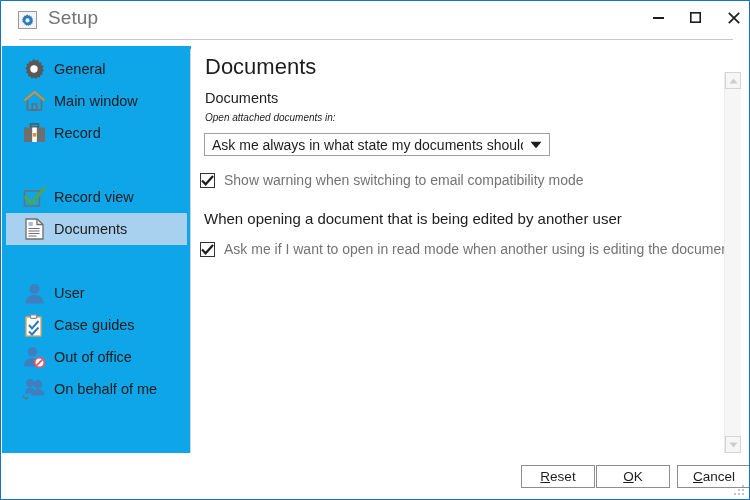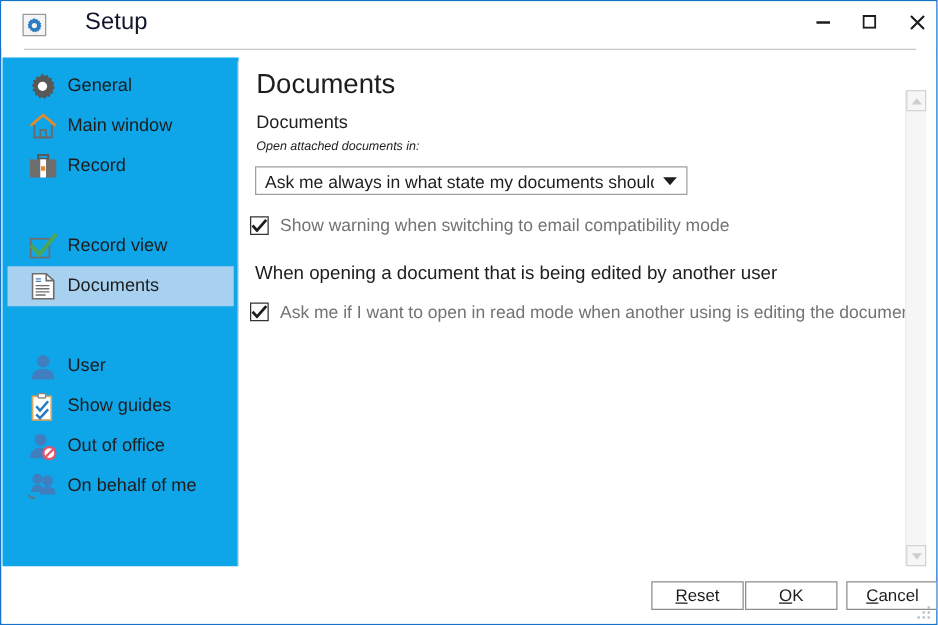--- a/index.html
+++ b/index.html
@@ -41,23 +41,22 @@
     background: #f4f4f4;
     display: flex;
     align-items: center;
     justify-content: center;
   }
   #title-icon svg { display: block; }
   #title-text {
     position: absolute;
     left: 47px; top: 6px;
     font-size: 19px;
-    color: #0f172a;
+    color: #737373;
     letter-spacing: 0.1px;
-    margin-left: 20px;
   }
   .wbtn {
     position: absolute;
     top: 0;
     width: 45px; height: 33px;
     display: flex;
     align-items: center;
     justify-content: center;
     background: transparent;
     border: 0;
@@ -364,21 +363,21 @@
 
     <div class="nav-item" style="top:263px">
       <span class="nav-icon">
         <svg width="20" height="23" viewBox="0 0 20 23">
           <rect x="2" y="3" width="15" height="19" fill="#ffffff" stroke="#d3a85f" stroke-width="1.4"></rect>
           <rect x="6.5" y="0.8" width="6" height="3.6" rx="0.8" fill="#ffffff" stroke="#8a8a8a" stroke-width="1.2"></rect>
           <path d="M5 11 L8 14.5 L14.5 7" fill="none" stroke="#2a7bc0" stroke-width="2"></path>
           <path d="M5 17.5 L8 20.5 L14.5 13.5" fill="none" stroke="#2a7bc0" stroke-width="2"></path>
         </svg>
       </span>
-      <span class="nav-label">Show guides</span>
+      <span class="nav-label">Case guides</span>
     </div>
 
     <div class="nav-item" style="top:295px">
       <span class="nav-icon">
         <svg width="23" height="22" viewBox="0 0 23 22">
           <circle cx="9.5" cy="5.8" r="4.8" fill="#3f7fbf"></circle>
           <path d="M1 20.5 C1 14.8 4.8 12 9.5 12 C12.3 12 14.7 13 16.2 15 L16.2 20.5 Z" fill="#3f7fbf"></path>
           <circle cx="16.5" cy="16.5" r="4.8" fill="#ffffff" stroke="#e0566b" stroke-width="1.8"></circle>
           <path d="M13.4 19.6 L19.6 13.4" stroke="#e0566b" stroke-width="1.8"></path>
         </svg>

